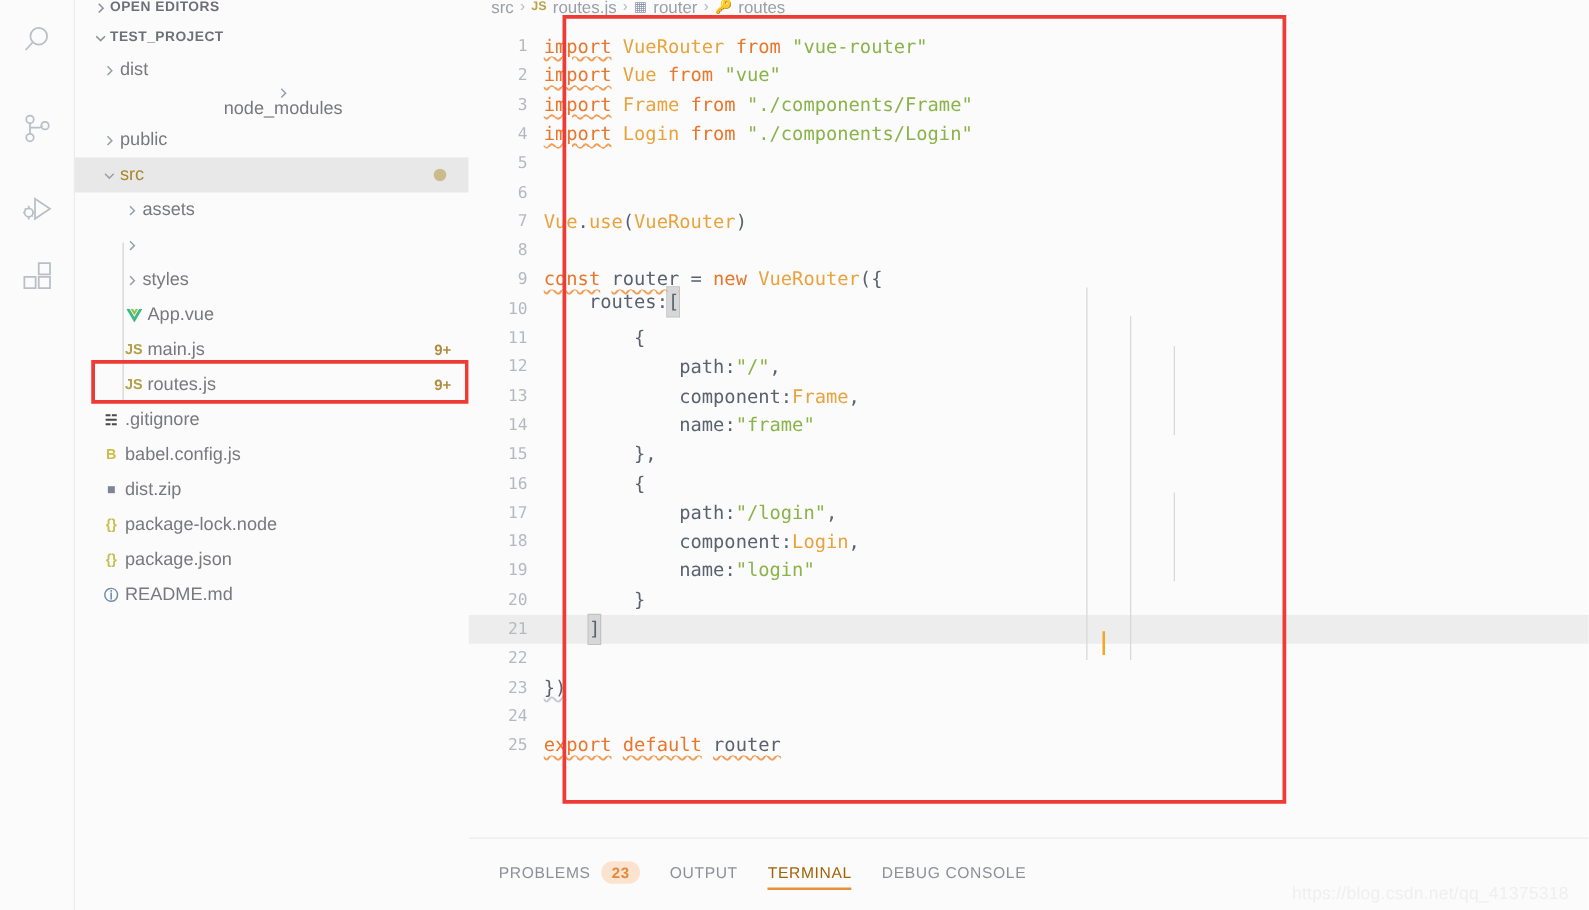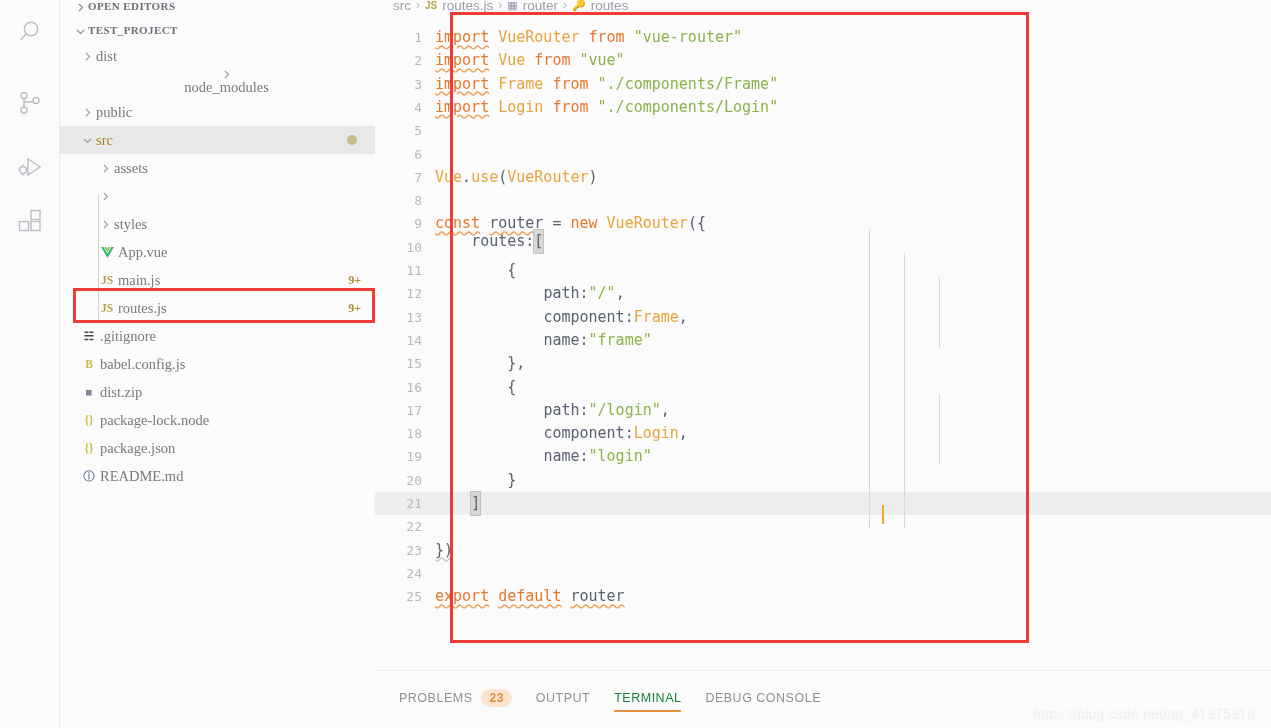--- a/index.html
+++ b/index.html
@@ -19,21 +19,21 @@
   .act-icon {
     position: absolute; left: 14px; width: 32px; height: 32px;
     display: flex; align-items: center; justify-content: center;
     color: #b9bec7;
   }
   .act-icon svg { display:block; }
 
   
   .sidebar {
     position: absolute; left: 60px; top: 0; width: 315px; height: 728px;
-    background: #fbfbfb; overflow: hidden; font-family: Liberation Serif, serif;
+    background: #fbfbfb; overflow: hidden;
   }
   .section-header {
     position: relative; height: 16px; display:flex; align-items:center;
     font-size: 11px; font-weight: bold; color: #6c7079;
     letter-spacing: .4px; padding-left: 6px;
   }
   .twisty { width: 16px; text-align:center; font-size: 11px; color:#7a7f88; flex:none; }
   .twisty svg { vertical-align: middle; }
 
   .tree { position: relative; }
@@ -105,21 +105,21 @@
   
   .panel {
     position: absolute; left: 375px; right: 0; top: 662px; height: 66px;
     background: #fbfbfb; border-top: 1px solid #ececec; margin-top: 8px;
   }
   .panel-tabs { position:absolute; left: 24px; top: 18px; display:flex; align-items:center; gap: 24px; }
   .ptab {
     position: relative; font-size: 12.5px; color: #8c9098; letter-spacing: .5px;
     padding-bottom: 7px; display:flex; align-items:center; gap: 9px;
   }
-  .ptab.active { color: #15803d; }
+  .ptab.active { color: #a16207; }
   .ptab.active::after {
     content:""; position:absolute; left:0; right:0; bottom:0; height:2px; background:#e8913c;
   }
   .pcount {
     background:#fbe3cf; color:#e08a3c; border-radius: 999px;
     font-size: 12px; padding: 2px 8px; line-height: 14px; font-weight:600;
   }
   .watermark {
     position:absolute; right: 16px; bottom: 6px; font-size: 14px; color: #efefef;
     letter-spacing: .2px;

